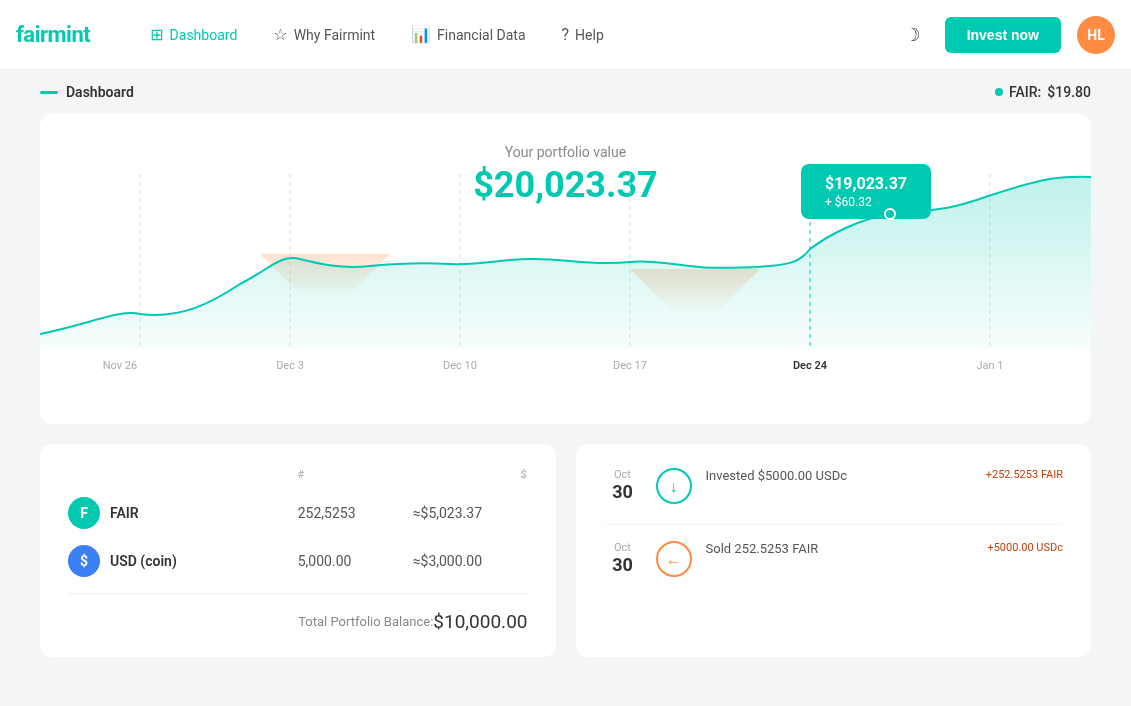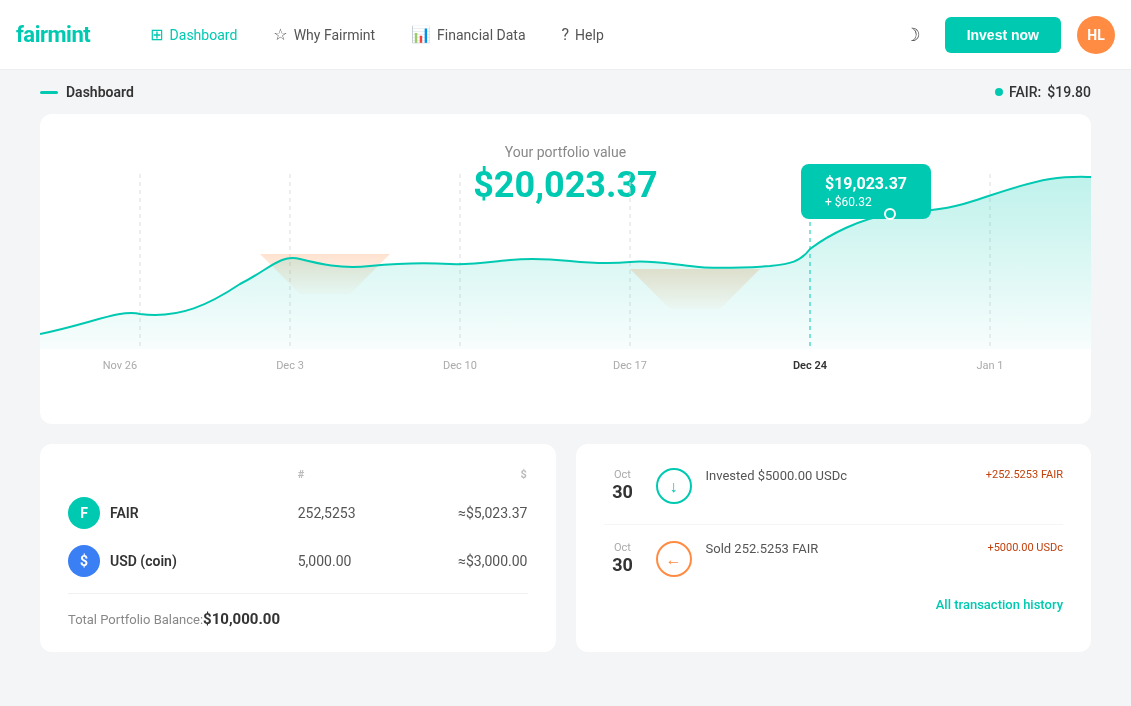--- a/index.html
+++ b/index.html
@@ -249,40 +249,40 @@
       font-weight: 600;
       color: #333;
     }
     .asset-amount {
       font-size: 14px;
       color: #555;
     }
     .asset-value {
       font-size: 14px;
       color: #555;
-      text-align: right;
+      text-align: left;
     }
     .portfolio-divider {
       border: none;
       border-top: 1px solid #f0f0f0;
       margin: 12px 0;
     }
     .portfolio-total {
       display: flex;
-      justify-content: flex-start;
+      justify-content: flex-end;
       align-items: center;
       padding-top: 4px;
     }
     .portfolio-total-label {
       font-size: 13px;
       color: #888;
     }
     .portfolio-total-value {
-      font-size: 15px;
-      font-weight: 700;
+      font-size: 19px;
+      font-weight: 400;
       color: #333;
     }
 
     
     .tx-row {
       display: flex;
       gap: 14px;
       margin-bottom: 20px;
     }
     .tx-date {
@@ -486,17 +486,16 @@
       <div class="tx-row">
         <div class="tx-date">
           <div class="tx-date-month">Oct</div>
           <div class="tx-date-day">30</div>
         </div>
         <div class="tx-icon sell">←</div>
         <div class="tx-desc">Sold 252.5253 FAIR</div>
         <div class="tx-amount">+5000.00 USDc</div>
       </div>
 
-      <div class="all-tx-link">All transaction history</div>
     </div>
 
   </div>
 </div>
 
 </body></html>

